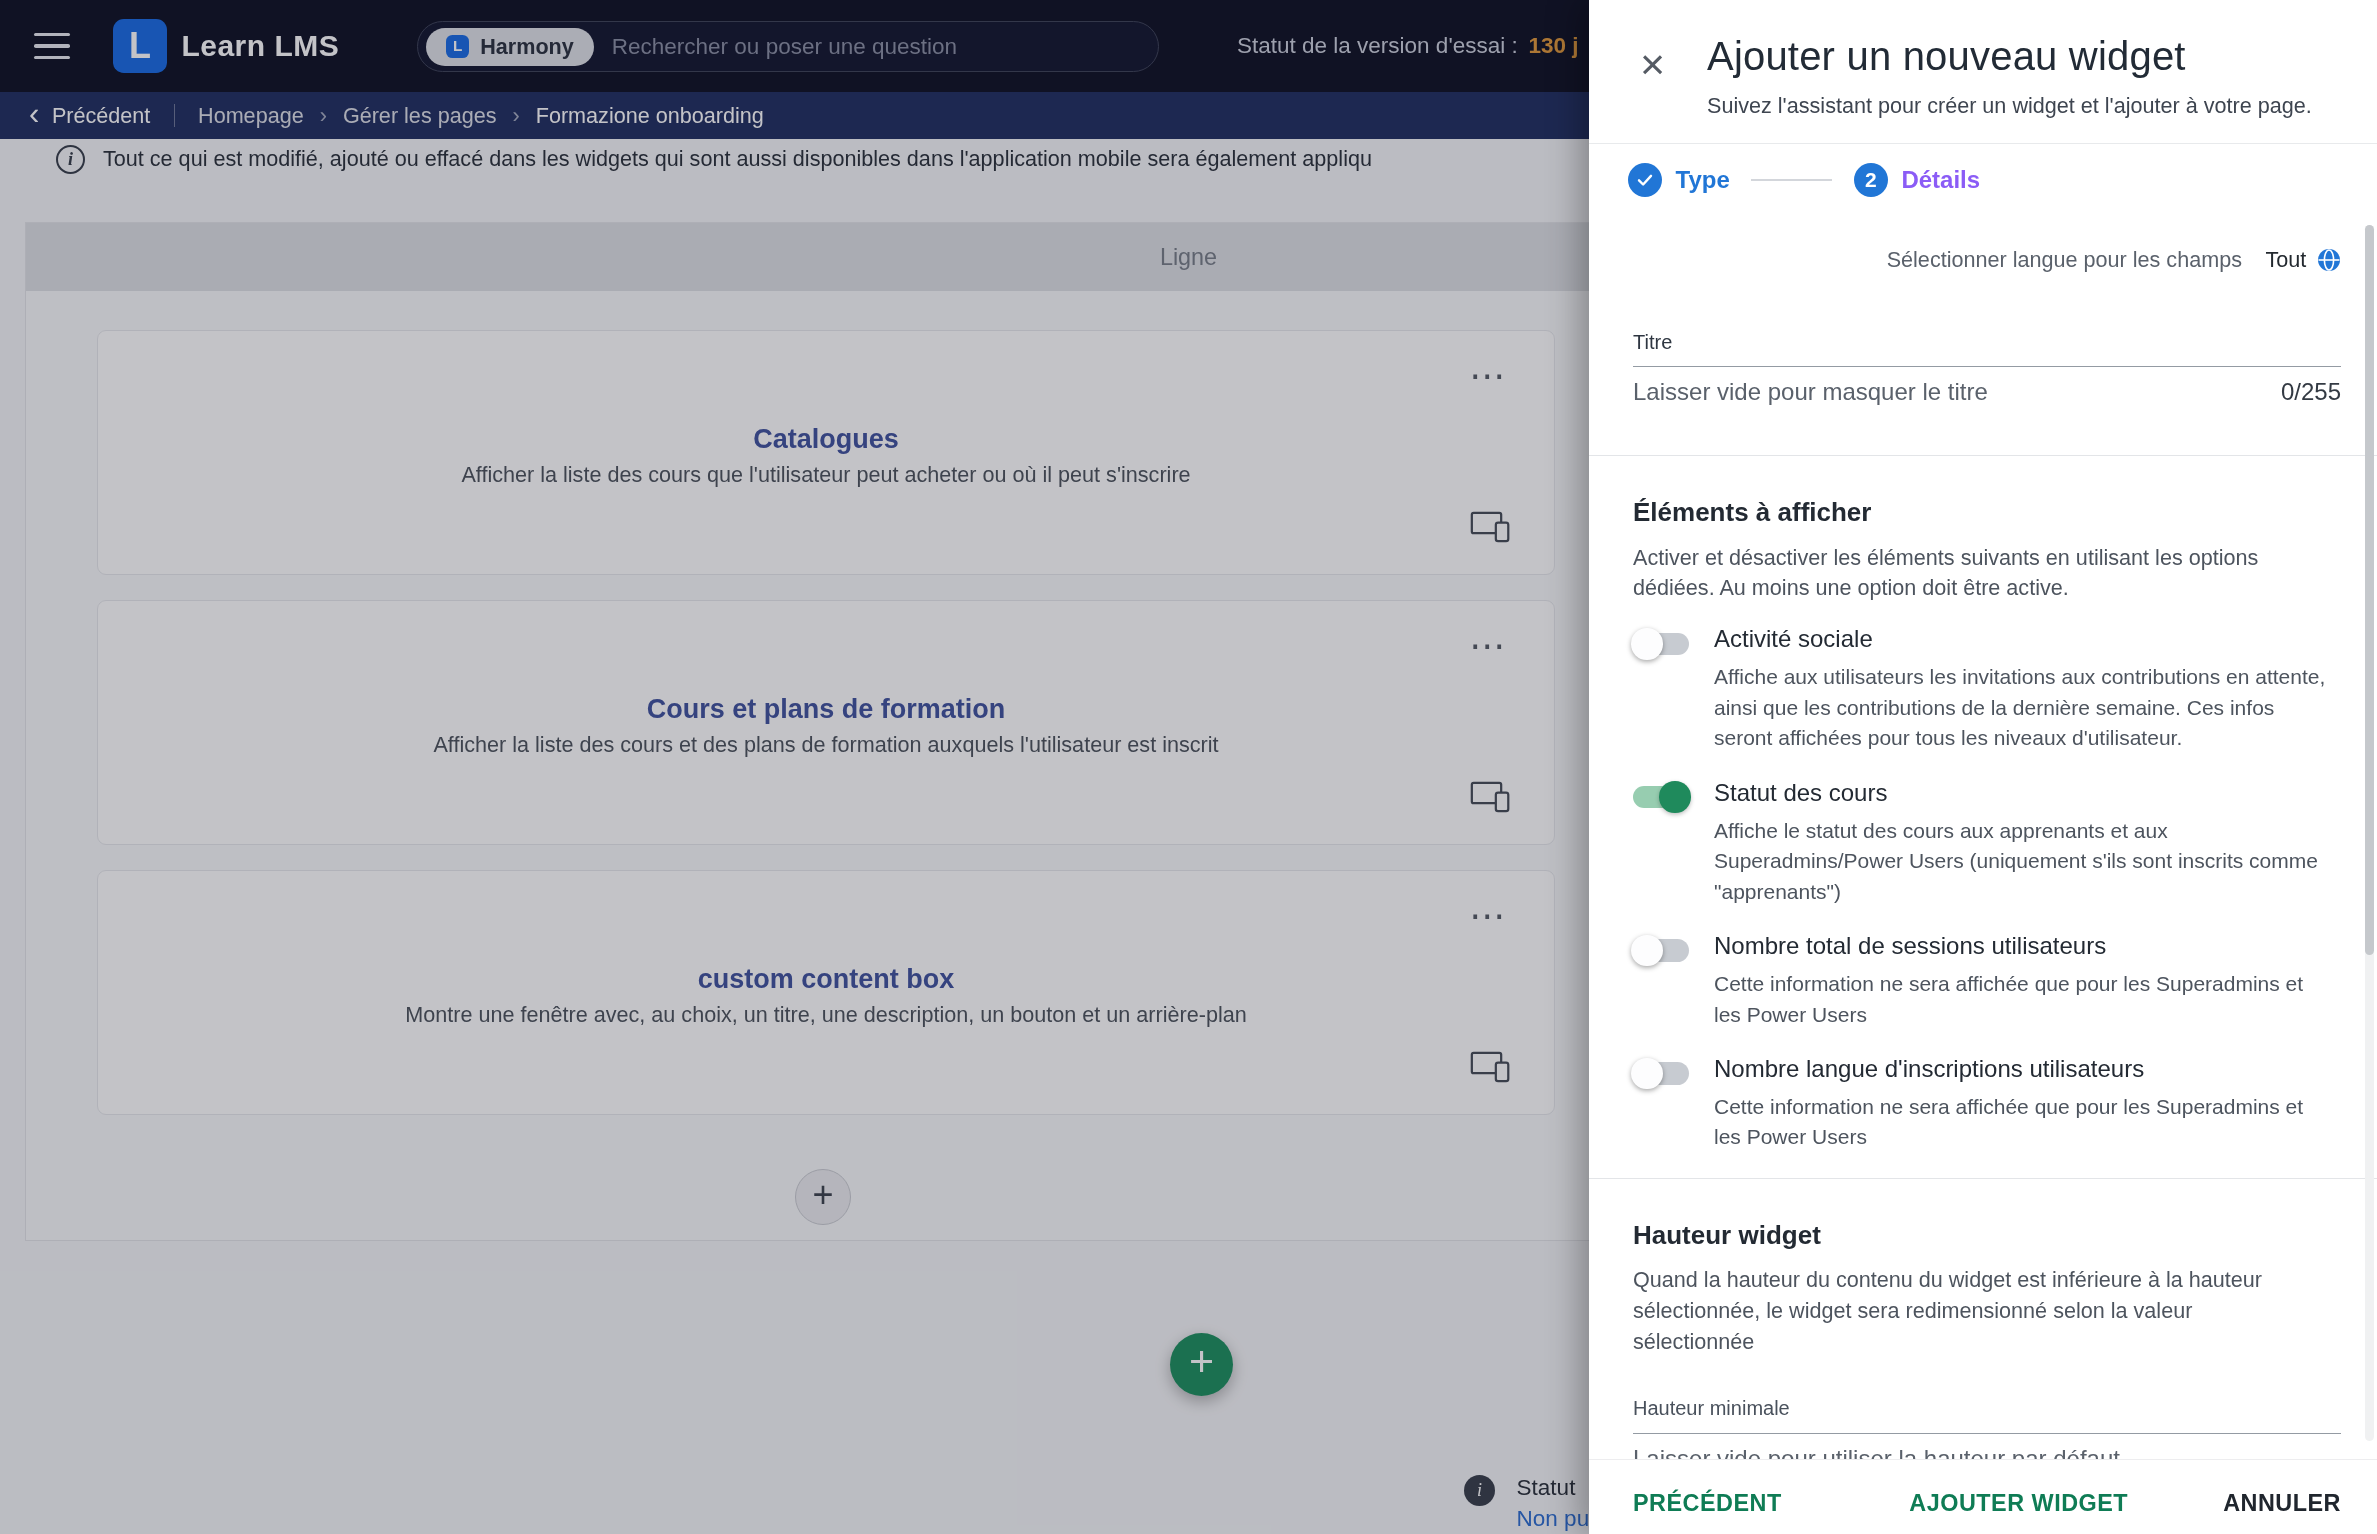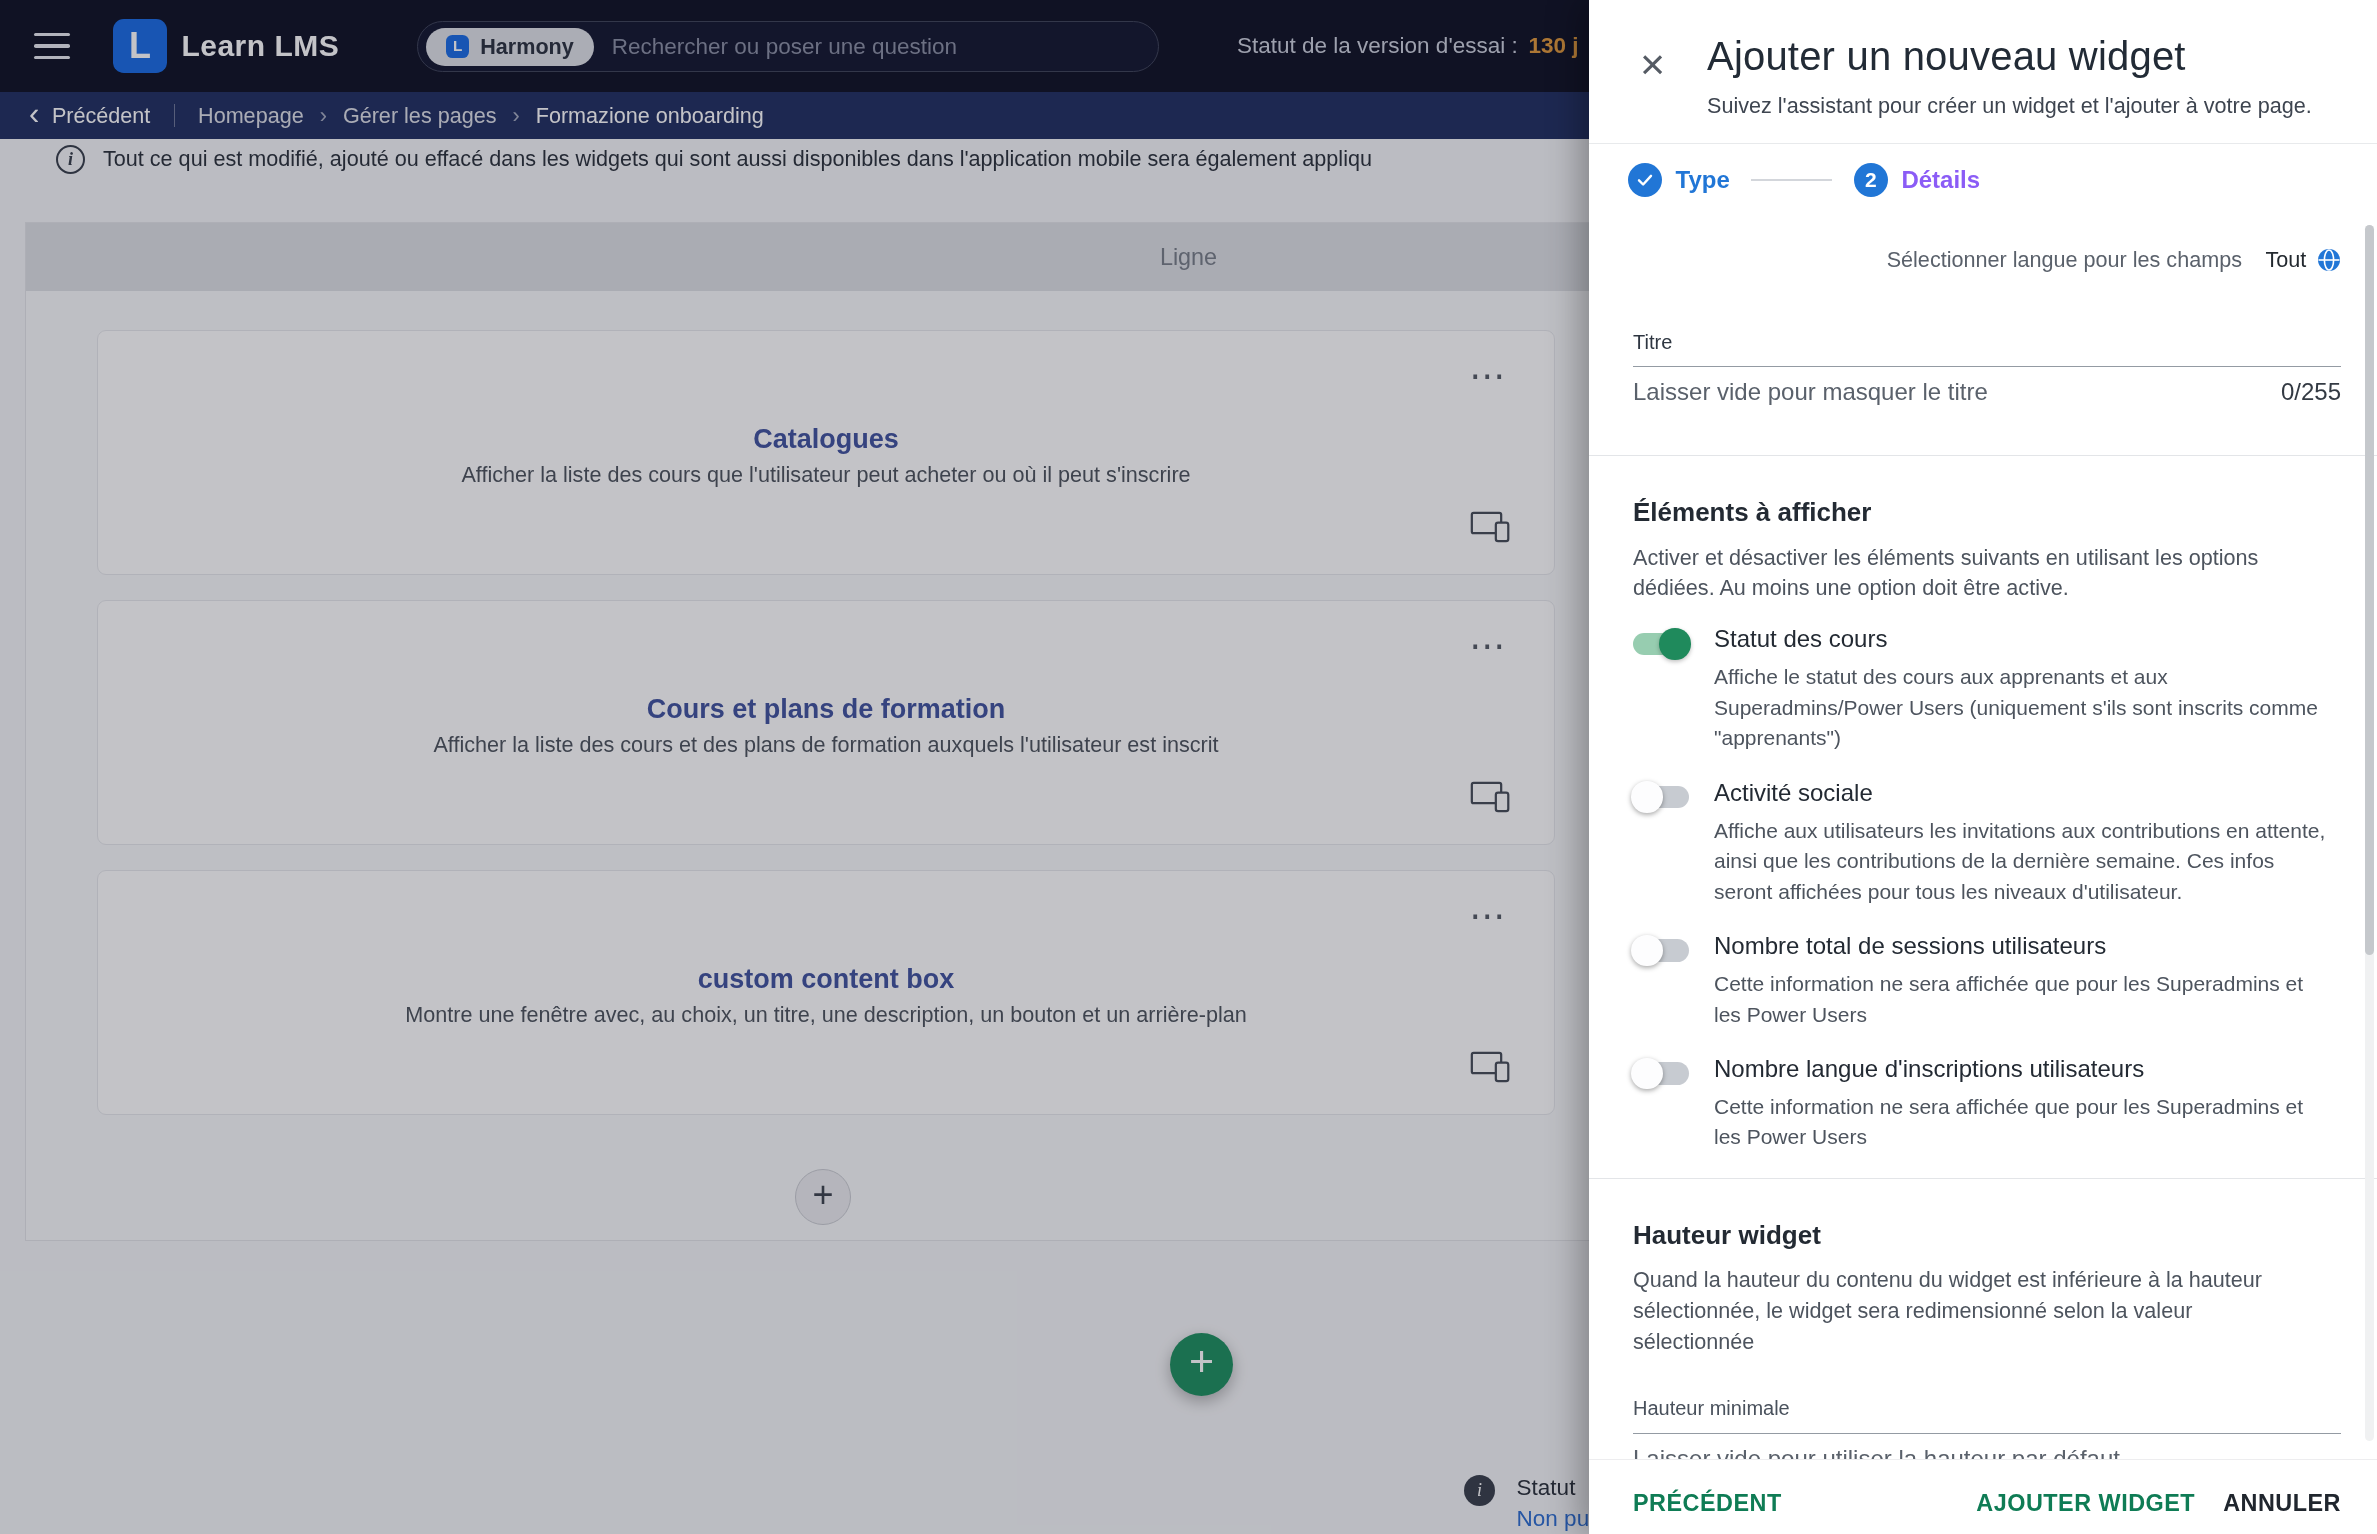--- a/index.html
+++ b/index.html
@@ -112,21 +112,21 @@
   .toggle-label{font-size:24px;color:#232a33;}
   .toggle-desc{margin-top:9px;font-size:21px;color:#4d545e;line-height:1.45;max-width:612px;}
 
   .panel-scrollbar{position:absolute;top:225px;right:2.7px;width:9px;height:1216px;background:#f0f1f2;border-radius:4.5px;cursor:pointer;}
   .panel-scrollbar .sb-thumb{position:absolute;top:0;left:0;width:100%;height:60%;background:#c5c8cc;border-radius:4.5px;}
 
   .panel-footer{flex:0 0 auto;height:76px;display:flex;align-items:center;justify-content:space-between;padding:12.6px 36px 0 44px;border-top:0.9px solid #ededef;}
   .btn{border:none;background:none;cursor:pointer;font-family:inherit;font-size:23.4px;font-weight:700;letter-spacing:0.5px;white-space:nowrap;}
   .btn.green{color:var(--green);}
   .btn.dark{color:#20262e;}
-  .footer-right{display:flex;gap:28px;align-items:center;}
+  .footer-right{display:flex;gap:95px;align-items:center;}
 </style>
 </head>
 <body>
 
 <div class="screen">
 
   <div>
 
     <header class="topbar">
       <div class="hamburger">
@@ -278,38 +278,38 @@
       </div>
 
       <hr class="divider">
 
       <h2 class="section-h">Éléments à afficher</h2>
       <p class="section-desc">Activer et désactiver les éléments suivants en utilisant les options dédiées. Au moins une option doit être active.</p>
 
       <div class="toggles">
 
         <div class="toggle-row">
+          <div class="switch">
+              <div class="track"></div>
+              <div class="thumb"></div>
+            </div>
+          <div class="toggle-text">
+            <div class="toggle-label">Activité sociale</div>
+            <div class="toggle-desc">Affiche aux utilisateurs les invitations aux contributions en attente, ainsi que les contributions de la dernière semaine. Ces infos seront affichées pour tous les niveaux d'utilisateur.</div>
+          </div>
+        </div>
+
+        <div class="toggle-row">
           <div class="switch on">
               <div class="track"></div>
               <div class="thumb"></div>
             </div>
           <div class="toggle-text">
             <div class="toggle-label">Statut des cours</div>
             <div class="toggle-desc">Affiche le statut des cours aux apprenants et aux Superadmins/Power Users (uniquement s'ils sont inscrits comme "apprenants")</div>
-          </div>
-        </div>
-
-        <div class="toggle-row">
-          <div class="switch">
-              <div class="track"></div>
-              <div class="thumb"></div>
-            </div>
-          <div class="toggle-text">
-            <div class="toggle-label">Activité sociale</div>
-            <div class="toggle-desc">Affiche aux utilisateurs les invitations aux contributions en attente, ainsi que les contributions de la dernière semaine. Ces infos seront affichées pour tous les niveaux d'utilisateur.</div>
           </div>
         </div>
 
         <div class="toggle-row">
           <div class="switch">
               <div class="track"></div>
               <div class="thumb"></div>
             </div>
           <div class="toggle-text">
             <div class="toggle-label">Nombre total de sessions utilisateurs</div>

